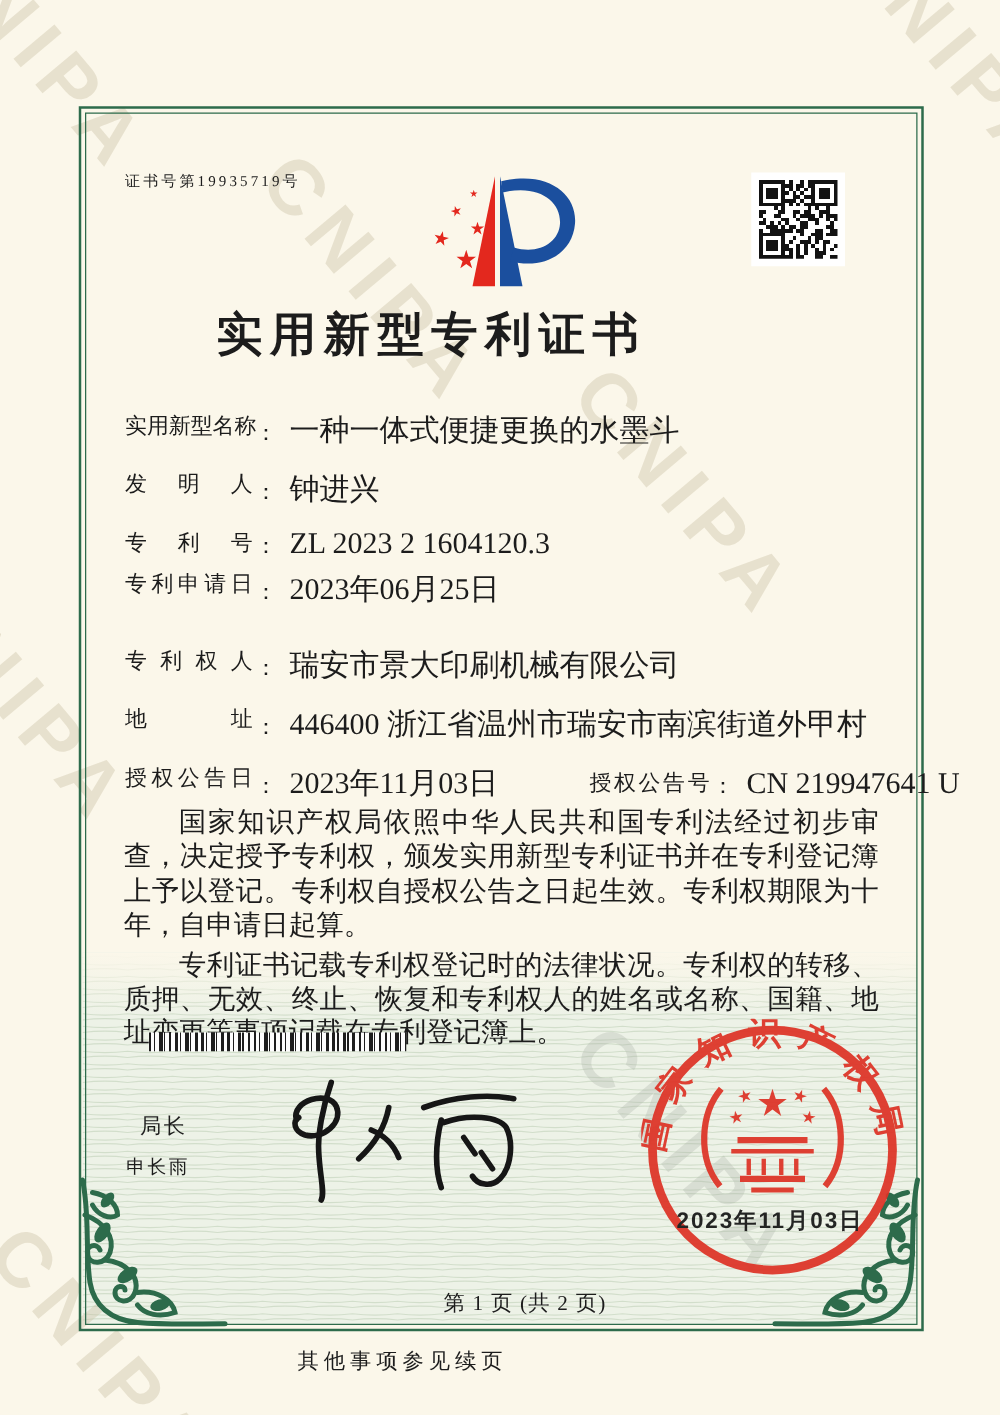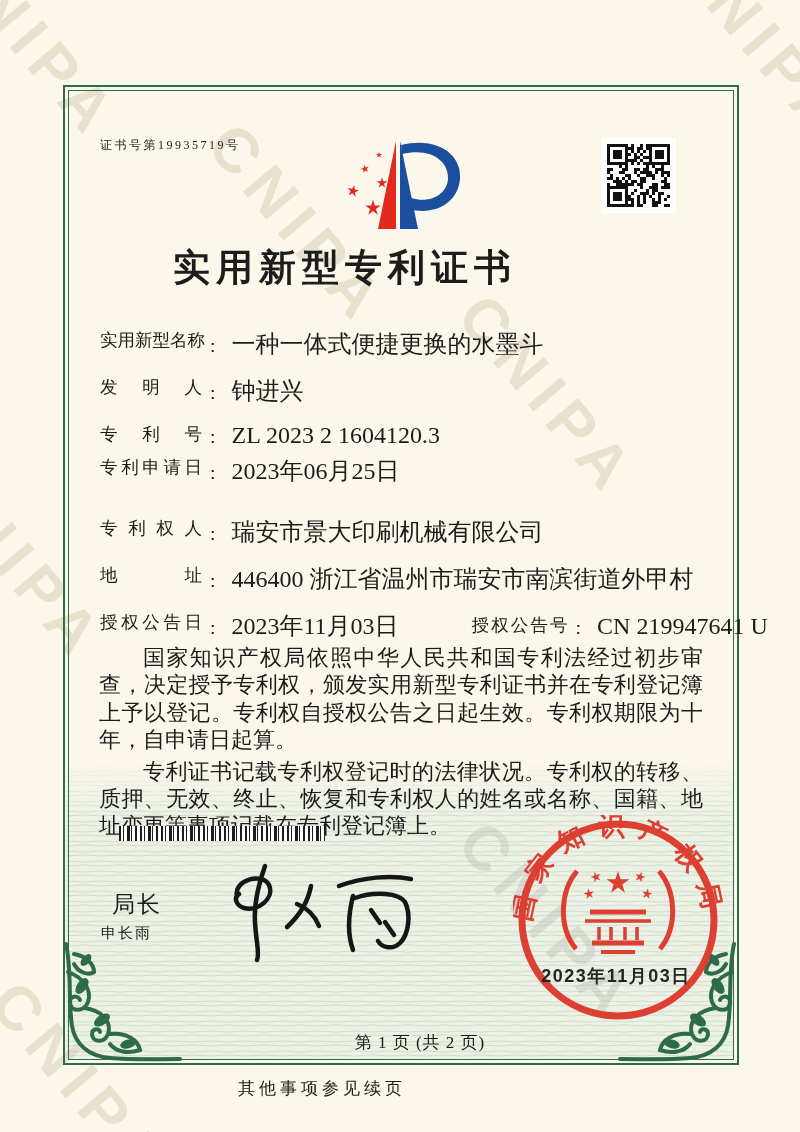--- a/index.html
+++ b/index.html
@@ -41,21 +41,21 @@
   
   .paras{left:99px;top:626px;width:604px;z-index:5;font-size:22px;line-height:27.4px;text-align:justify;margin-top:18px;}
   .paras p{margin:0 0 4px 0;text-indent:2em;}
   
   .barcode{left:119px;top:826px;width:206px;height:15px;z-index:5;
     background:repeating-linear-gradient(90deg,
       #1d1d1d 0 2px,#fdfdfd 2px 4px,#1d1d1d 4px 5px,#fdfdfd 5px 8px,
       #1d1d1d 8px 11px,#fdfdfd 11px 12px,#1d1d1d 12px 13px,#fdfdfd 13px 16px,
       #1d1d1d 16px 18px,#fdfdfd 18px 21px);}
   .director{left:112px;top:889px;z-index:5;font-family:Liberation Serif, serif;
-    font-size:23px;letter-spacing:2px;}
+    font-size:17px;letter-spacing:2px;}
   .director-name{left:101px;top:924px;z-index:5;font-family:Liberation Serif, serif;
     font-size:15px;letter-spacing:2px;}
   .sig{left:213px;top:850px;z-index:6;}
   .seal{left:513px;top:815px;z-index:6;}
   .pageno{left:0;top:1031px;width:800px;text-align:center;z-index:5;font-size:17px;letter-spacing:1px;padding-left:20px;}
   .footnote{left:0;top:1077px;width:644px;text-align:center;z-index:5;font-size:17px;letter-spacing:4px;}
 </style>
 </head>
 <body>
 

